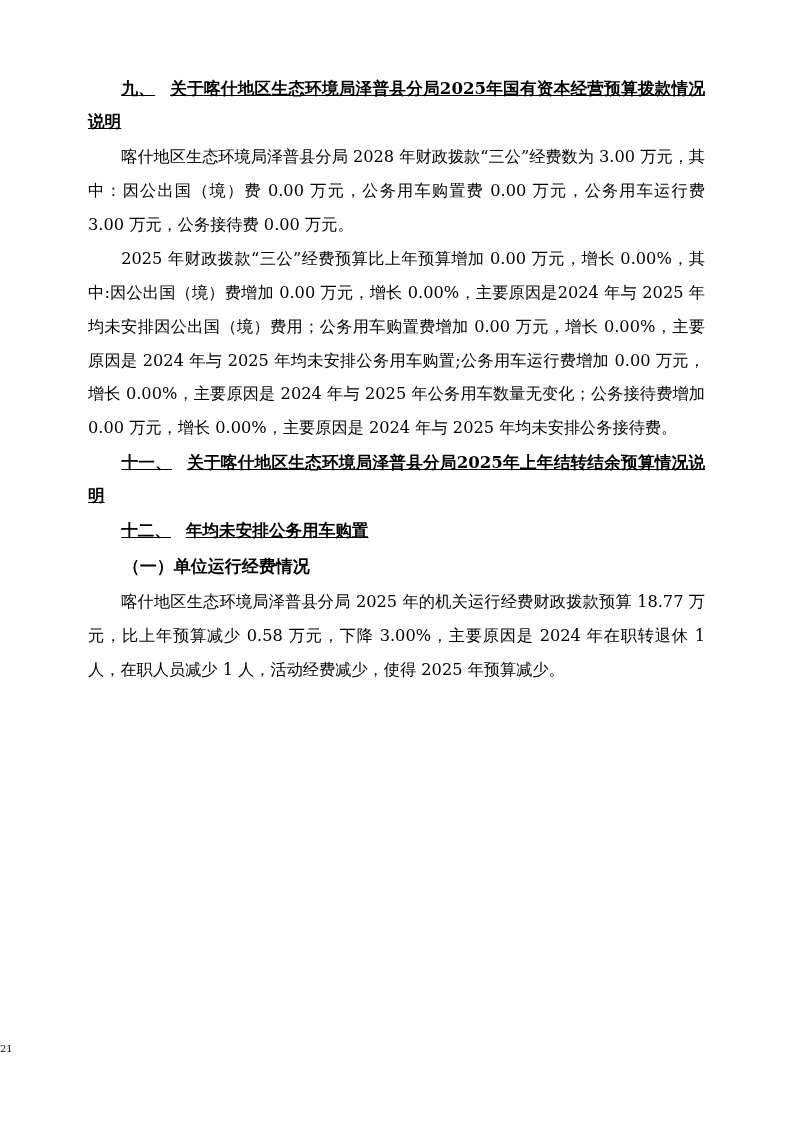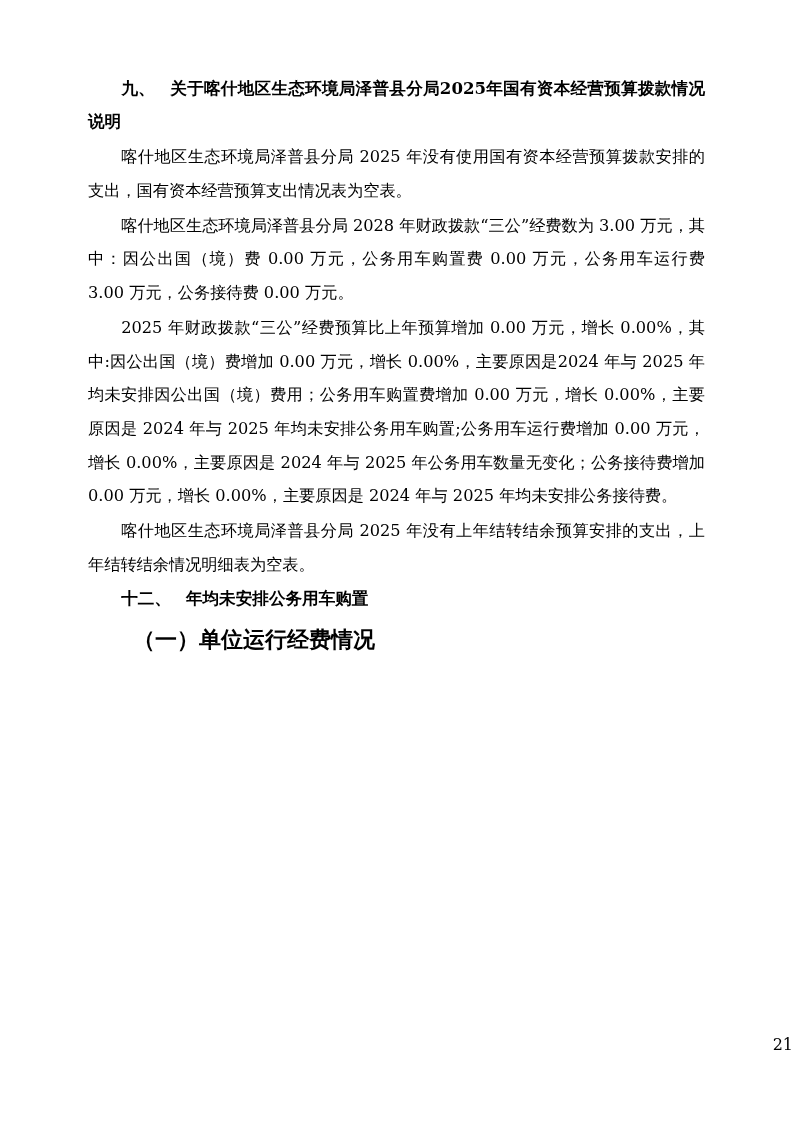--- a/index.html
+++ b/index.html
@@ -26,76 +26,78 @@
     text-align: justify;
     text-justify: inter-ideograph;
   }
   .heading {
     font-weight: bold;
     font-size: 16.6px;
     line-height: 2.0;
     text-align: justify;
     text-justify: inter-ideograph;
     margin: 0 0 2px 0;
+    text-decoration: underline;
   }
   .heading .indent {
     display: inline-block;
     width: 2.0em;
   }
   .heading .gap {
     display: inline-block;
     width: 0.9em;
   }
   .para {
     margin: 0 0 1px 0;
     text-indent: 2.05em;
   }
   .sub-heading {
     font-weight: bold;
-    font-size: 22px;
+    font-size: 17px;
     line-height: 2.0;
     margin: 0 0 2px 0;
     text-indent: 2.05em;
-    font-family: Liberation Serif, serif;
   }
   .page-number {
     position: absolute;
     left: 0;
     right: 0;
     bottom: 68px;
-    text-align: right;
-    font-size: 16px;
+    text-align: left;
+    font-size: 10px;
     font-family: "DejaVu Serif", "Liberation Serif", serif;
   }
 </style>
 </head>
 <body>
 
 <div class="page">
 
   <div class="doc-body">
 
     <p class="heading">
       <span class="indent"></span><span>九、</span><span class="gap"></span><span>关于喀什地区生态环境局泽普县分局2025年国有资本经营预算拨款情况说明</span>
     </p>
 
-    <p class="para">喀什地区生态环境局泽普县分局 2025 年没有使用国有资本经营预算拨款安排的支出，国有资本经营预算支出情况表为空表。</p>
 
 
     <p class="para">喀什地区生态环境局泽普县分局 2028 年财政拨款“三公”经费数为 3.00 万元，其中：因公出国（境）费 0.00 万元，公务用车购置费 0.00 万元，公务用车运行费 3.00 万元，公务接待费 0.00 万元。</p>
 
     <p class="para">2025 年财政拨款“三公”经费预算比上年预算增加 0.00 万元，增长 0.00%，其中:因公出国（境）费增加 0.00 万元，增长 0.00%，主要原因是2024 年与 2025 年均未安排因公出国（境）费用；公务用车购置费增加 0.00 万元，增长 0.00%，主要原因是 2024 年与 2025 年均未安排公务用车购置;公务用车运行费增加 0.00 万元，增长 0.00%，主要原因是 2024 年与 2025 年公务用车数量无变化；公务接待费增加 0.00 万元，增长 0.00%，主要原因是 2024 年与 2025 年均未安排公务接待费。</p>
 
+    <p class="heading">
+      <span class="indent"></span><span>十一、</span><span class="gap"></span><span>关于喀什地区生态环境局泽普县分局2025年上年结转结余预算情况说明</span>
+    </p>
 
-    <p class="para">喀什地区生态环境局泽普县分局 2025 年没有上年结转结余预算安排的支出，上年结转结余情况明细表为空表。</p>
 
     <p class="heading">
       <span class="indent"></span><span>十二、</span><span class="gap"></span><span>年均未安排公务用车购置</span>
     </p>
 
     <p class="sub-heading">（一）单位运行经费情况</p>
 
+    <p class="para">喀什地区生态环境局泽普县分局 2025 年的机关运行经费财政拨款预算 18.77 万元，比上年预算减少 0.58 万元，下降 3.00%，主要原因是 2024 年在职转退休 1 人，在职人员减少 1 人，活动经费减少，使得 2025 年预算减少。</p>
 
   </div>
 
   <div class="page-number">21</div>
 
 </div>
 
 </body></html>

